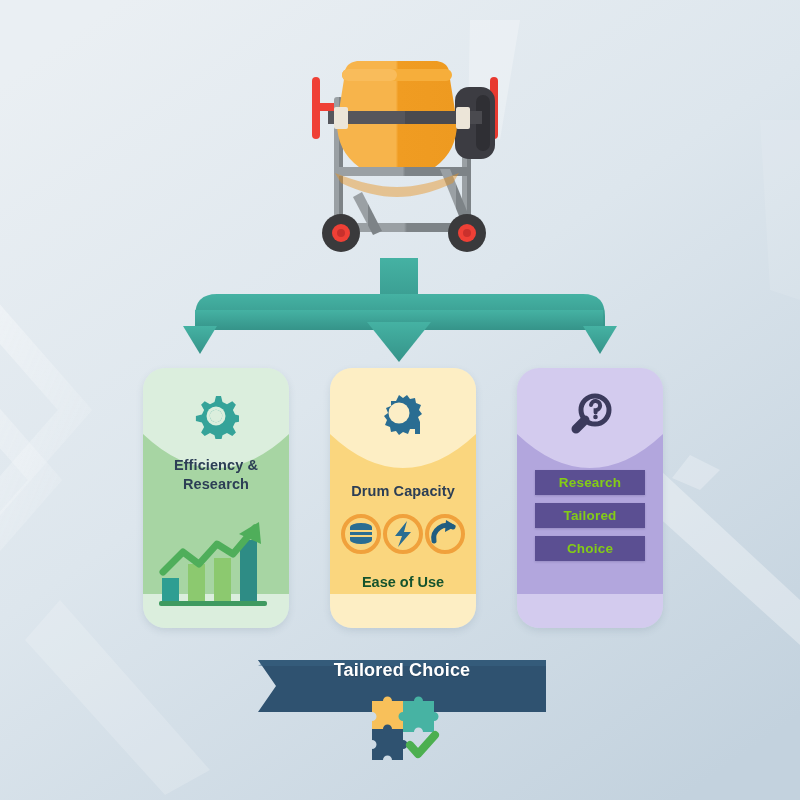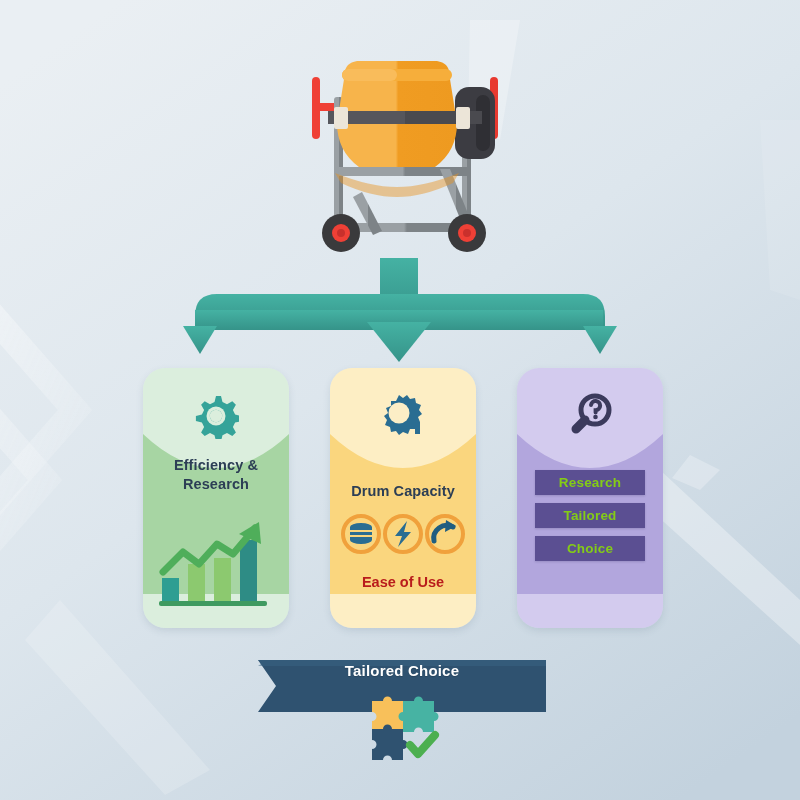--- a/index.html
+++ b/index.html
@@ -55,21 +55,21 @@
   }
   #card-capacity .card-title { margin-top:36px; }
 
   
   #efficiency-chart { position:absolute; left:16px; bottom:22px; width:114px; height:86px; }
 
   
   #capacity-badges { position:absolute; left:11px; top:146px; width:124px; height:40px; }
   #capacity-subtitle {
     position:absolute; left:0; right:0; top:206px;
-    text-align:center; font-size:14.5px; font-weight:bold; color:#b91c1c;
+    text-align:center; font-size:14.5px; font-weight:bold; color:#14532d;
   }
 
   
   #research-list { position:absolute; left:18px; top:102px; width:110px; }
   .research-bar {
     height:25px;
     background:#5b4f92;
     margin-bottom:8px;
     display:flex; align-items:center; justify-content:center;
     color:#84cc16;
@@ -77,21 +77,21 @@
     font-weight:bold;
     letter-spacing:.2px;
     box-shadow:0 1px 2px rgba(60,50,100,.22);
   }
 
   
   #ribbon-banner { left:258px; top:660px; width:288px; height:52px; }
   #ribbon-label {
     position:absolute; left:258px; top:644px; width:288px; height:52px;
     display:flex; align-items:center; justify-content:center;
-    color:#ffffff; font-size:15px; font-weight:bold; letter-spacing:.2px;
+    color:#ffffff; font-size:18px; font-weight:bold; letter-spacing:.2px;
     text-shadow:0 1px 1px rgba(0,0,0,.18);
     pointer-events:none;
   }
   #puzzle-emblem { left:358px; top:695px; width:92px; height:66px; }
 </style>
 </head>
 <body>
 
 <svg id="bg-layer" width="800" height="800" viewBox="0 0 800 800">
   <defs>

